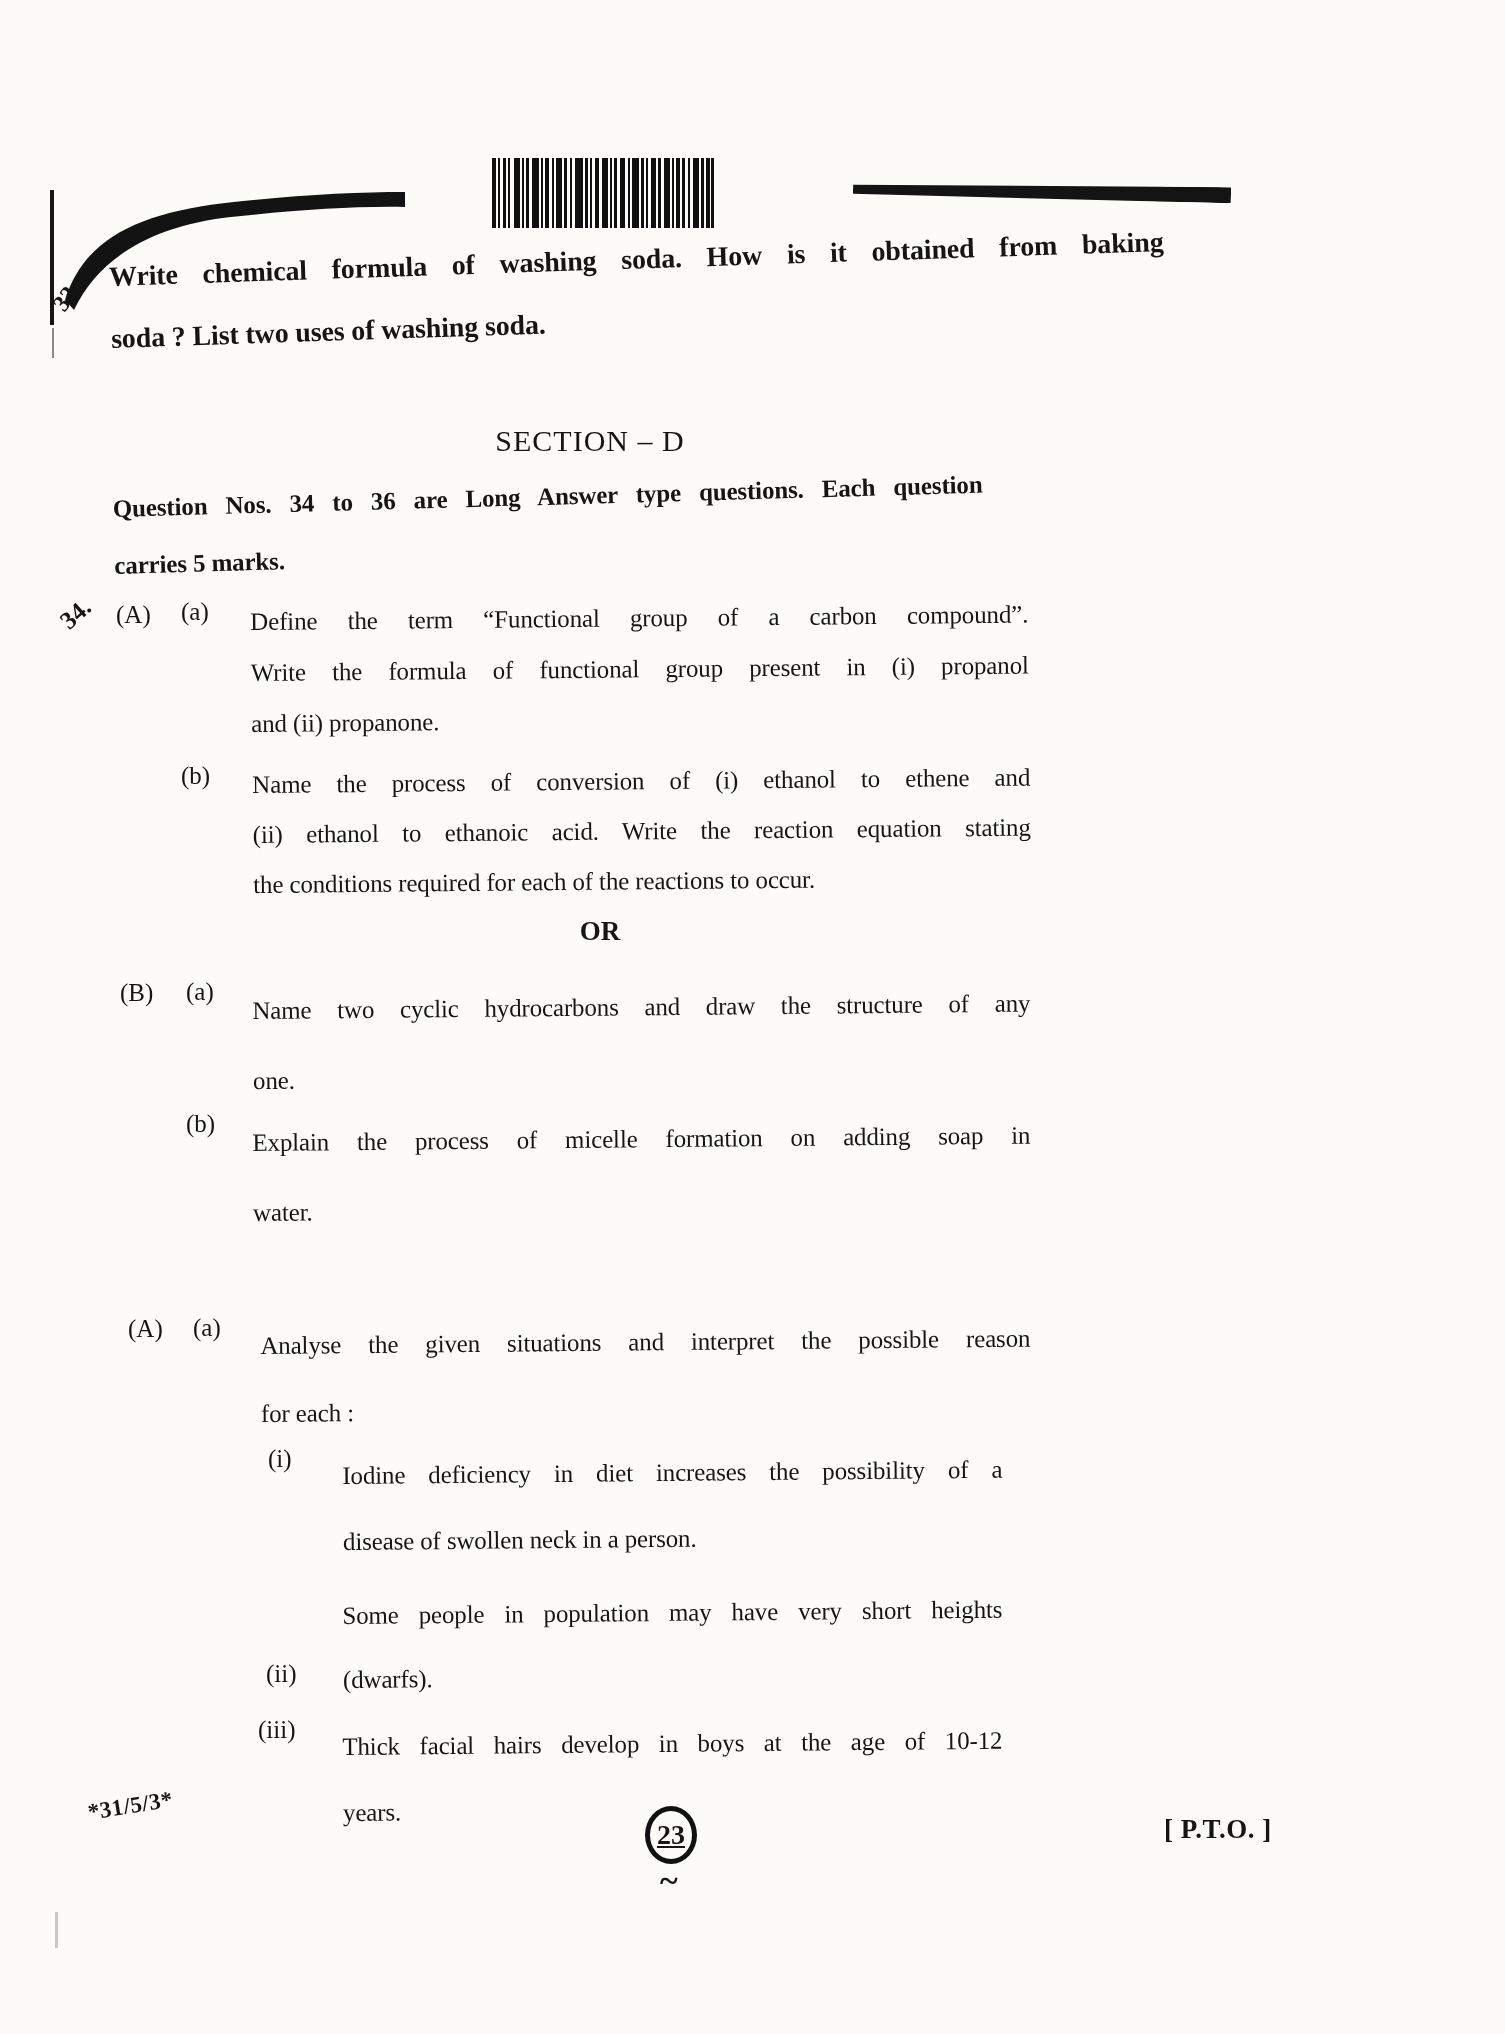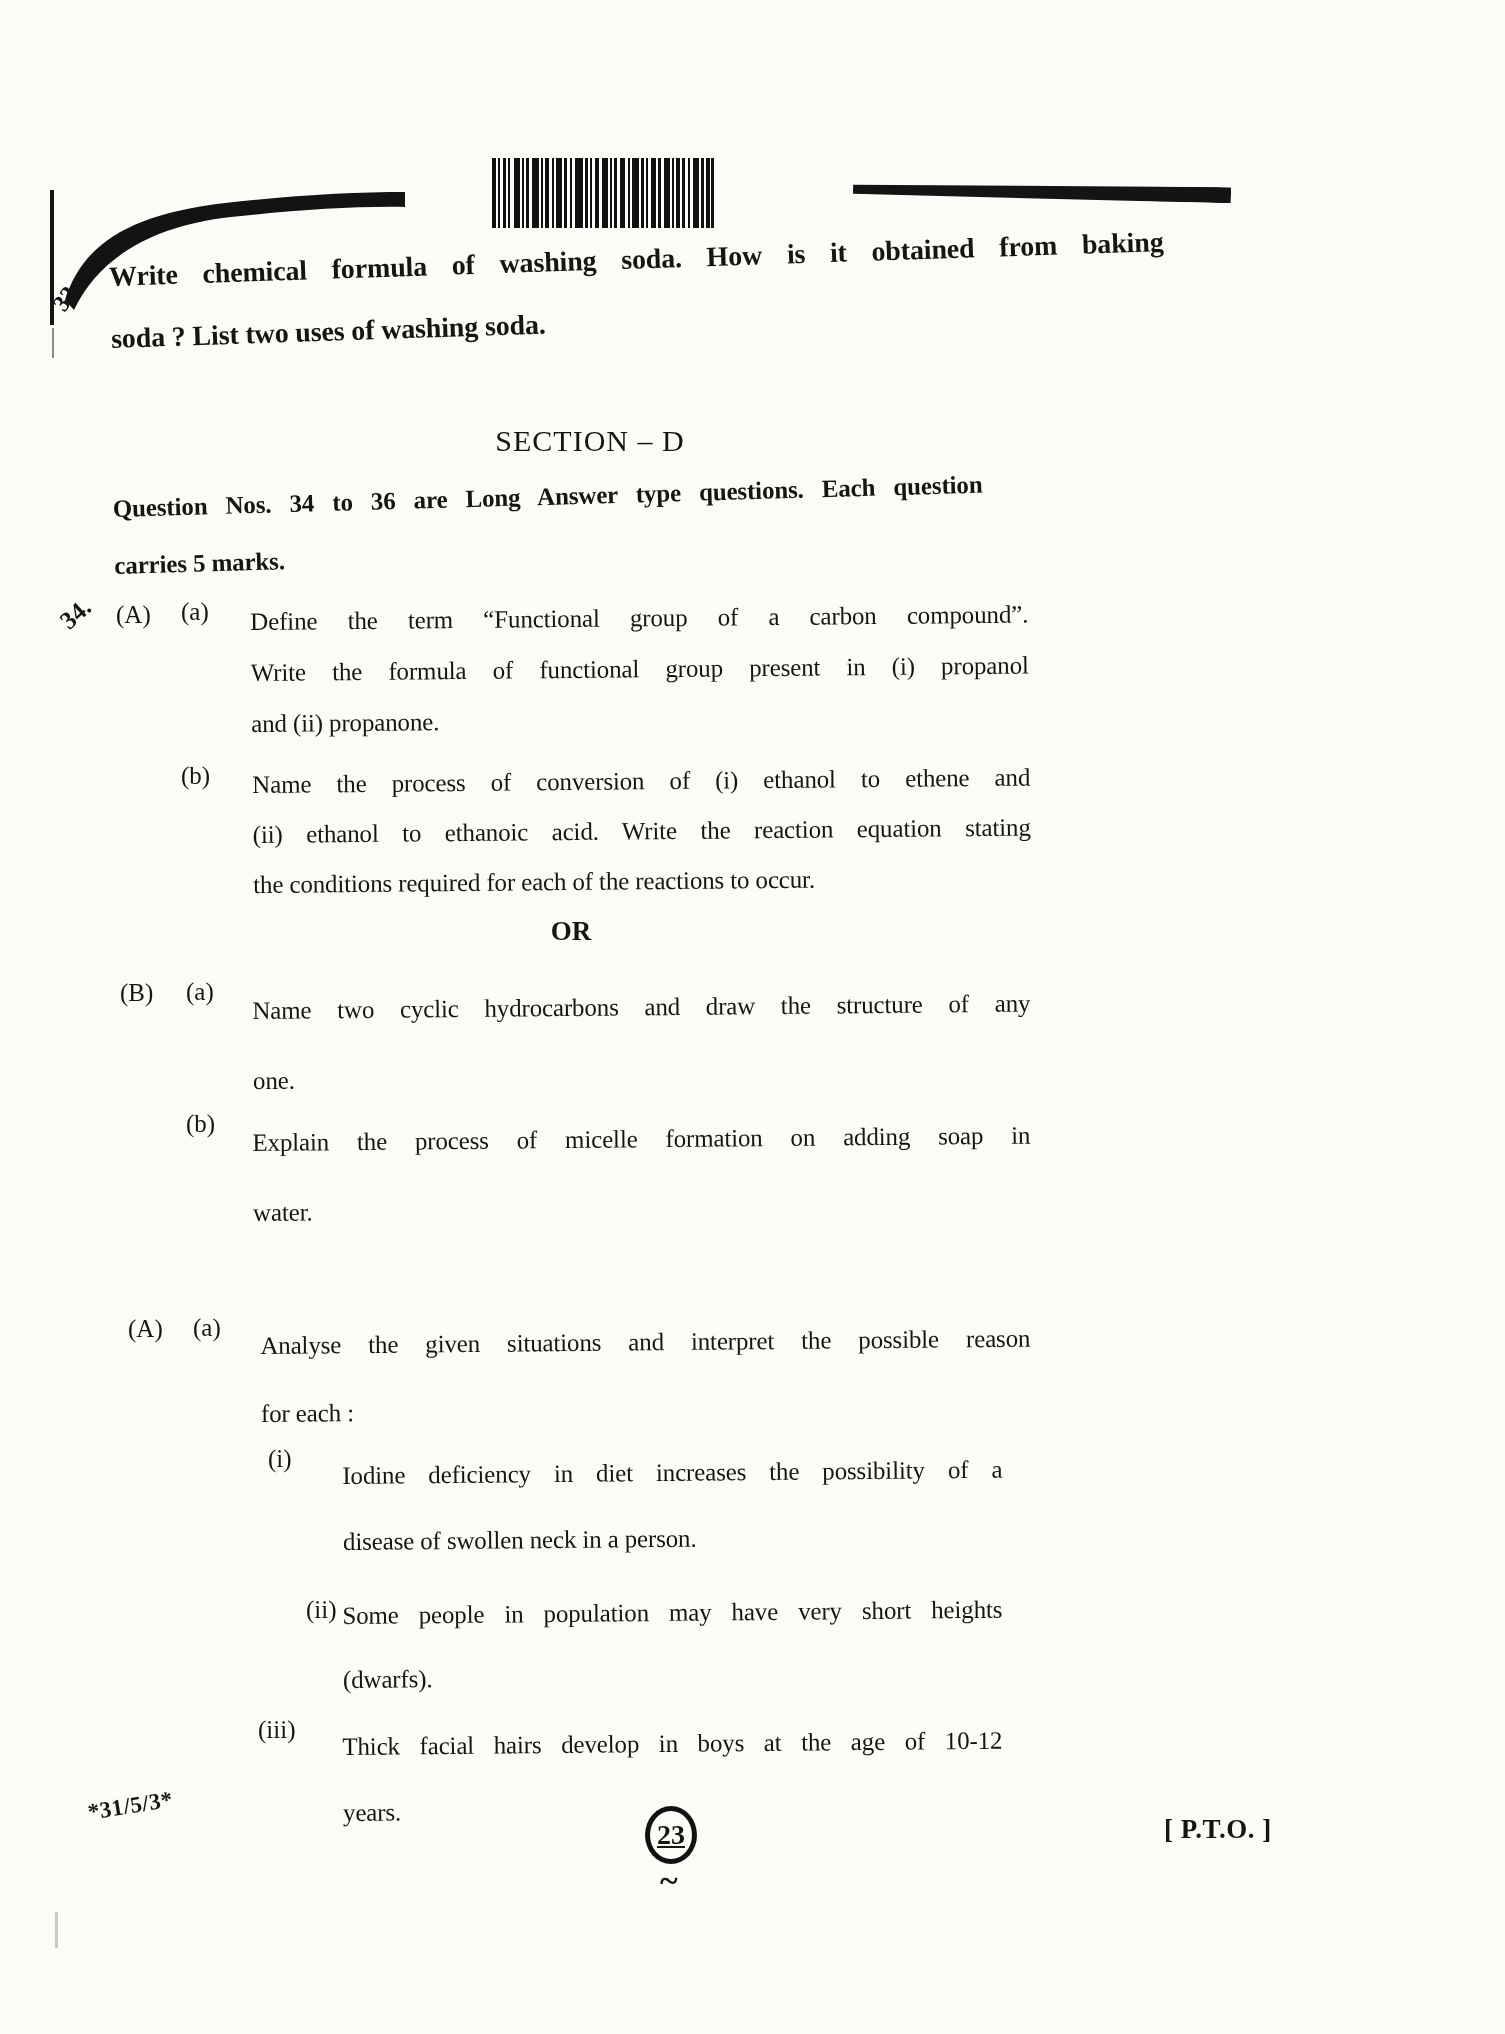--- a/index.html
+++ b/index.html
@@ -147,21 +147,21 @@
     <div class="line plain">and (ii) propanone.</div>
   </div>
 
   <div class="marker body-font" style="left:181px;top:762px;">(b)</div>
   <div class="para body-font tilt" style="left:252px;top:760px;width:778px;line-height:50px;">
     <div class="line stretch">Name the process of conversion of (i) ethanol to ethene and</div>
     <div class="line stretch">(ii) ethanol to ethanoic acid. Write the reaction equation stating</div>
     <div class="line plain">the conditions required for each of the reactions to occur.</div>
   </div>
 
-  <div class="abs or-label" style="left:516px;top:916px;width:110px;">OR</div>
+  <div class="abs or-label" style="left:545px;top:916px;width:110px;">OR</div>
 
   <div class="marker body-font" style="left:120px;top:979px;">(B)</div>
   <div class="marker body-font" style="left:186px;top:978px;">(a)</div>
   <div class="para body-font tilt" style="left:252px;top:976px;width:778px;line-height:70px;">
     <div class="line stretch">Name two cyclic hydrocarbons and draw the structure of any</div>
     <div class="line plain">one.</div>
   </div>
 
   <div class="marker body-font" style="left:186px;top:1110px;">(b)</div>
   <div class="para body-font tilt" style="left:252px;top:1108px;width:778px;line-height:70px;">
@@ -175,21 +175,21 @@
     <div class="line stretch">Analyse the given situations and interpret the possible reason</div>
     <div class="line plain">for each :</div>
   </div>
 
   <div class="marker body-font" style="left:268px;top:1445px;">(i)</div>
   <div class="para body-font tilt" style="left:342px;top:1443px;width:660px;line-height:66px;">
     <div class="line stretch">Iodine deficiency in diet increases the possibility of a</div>
     <div class="line plain">disease of swollen neck in a person.</div>
   </div>
 
-  <div class="marker body-font" style="left:266px;top:1596px;margin-left:40px;">(ii)</div>
+  <div class="marker body-font" style="left:266px;top:1660px;">(ii)</div>
   <div class="para body-font tilt" style="left:342px;top:1584px;width:660px;line-height:64px;">
     <div class="line stretch">Some people in population may have very short heights</div>
     <div class="line plain">(dwarfs).</div>
   </div>
 
   <div class="marker body-font" style="left:258px;top:1716px;">(iii)</div>
   <div class="para body-font tilt" style="left:342px;top:1714px;width:660px;line-height:66px;">
     <div class="line stretch">Thick facial hairs develop in boys at the age of 10-12</div>
     <div class="line plain">years.</div>
   </div>

